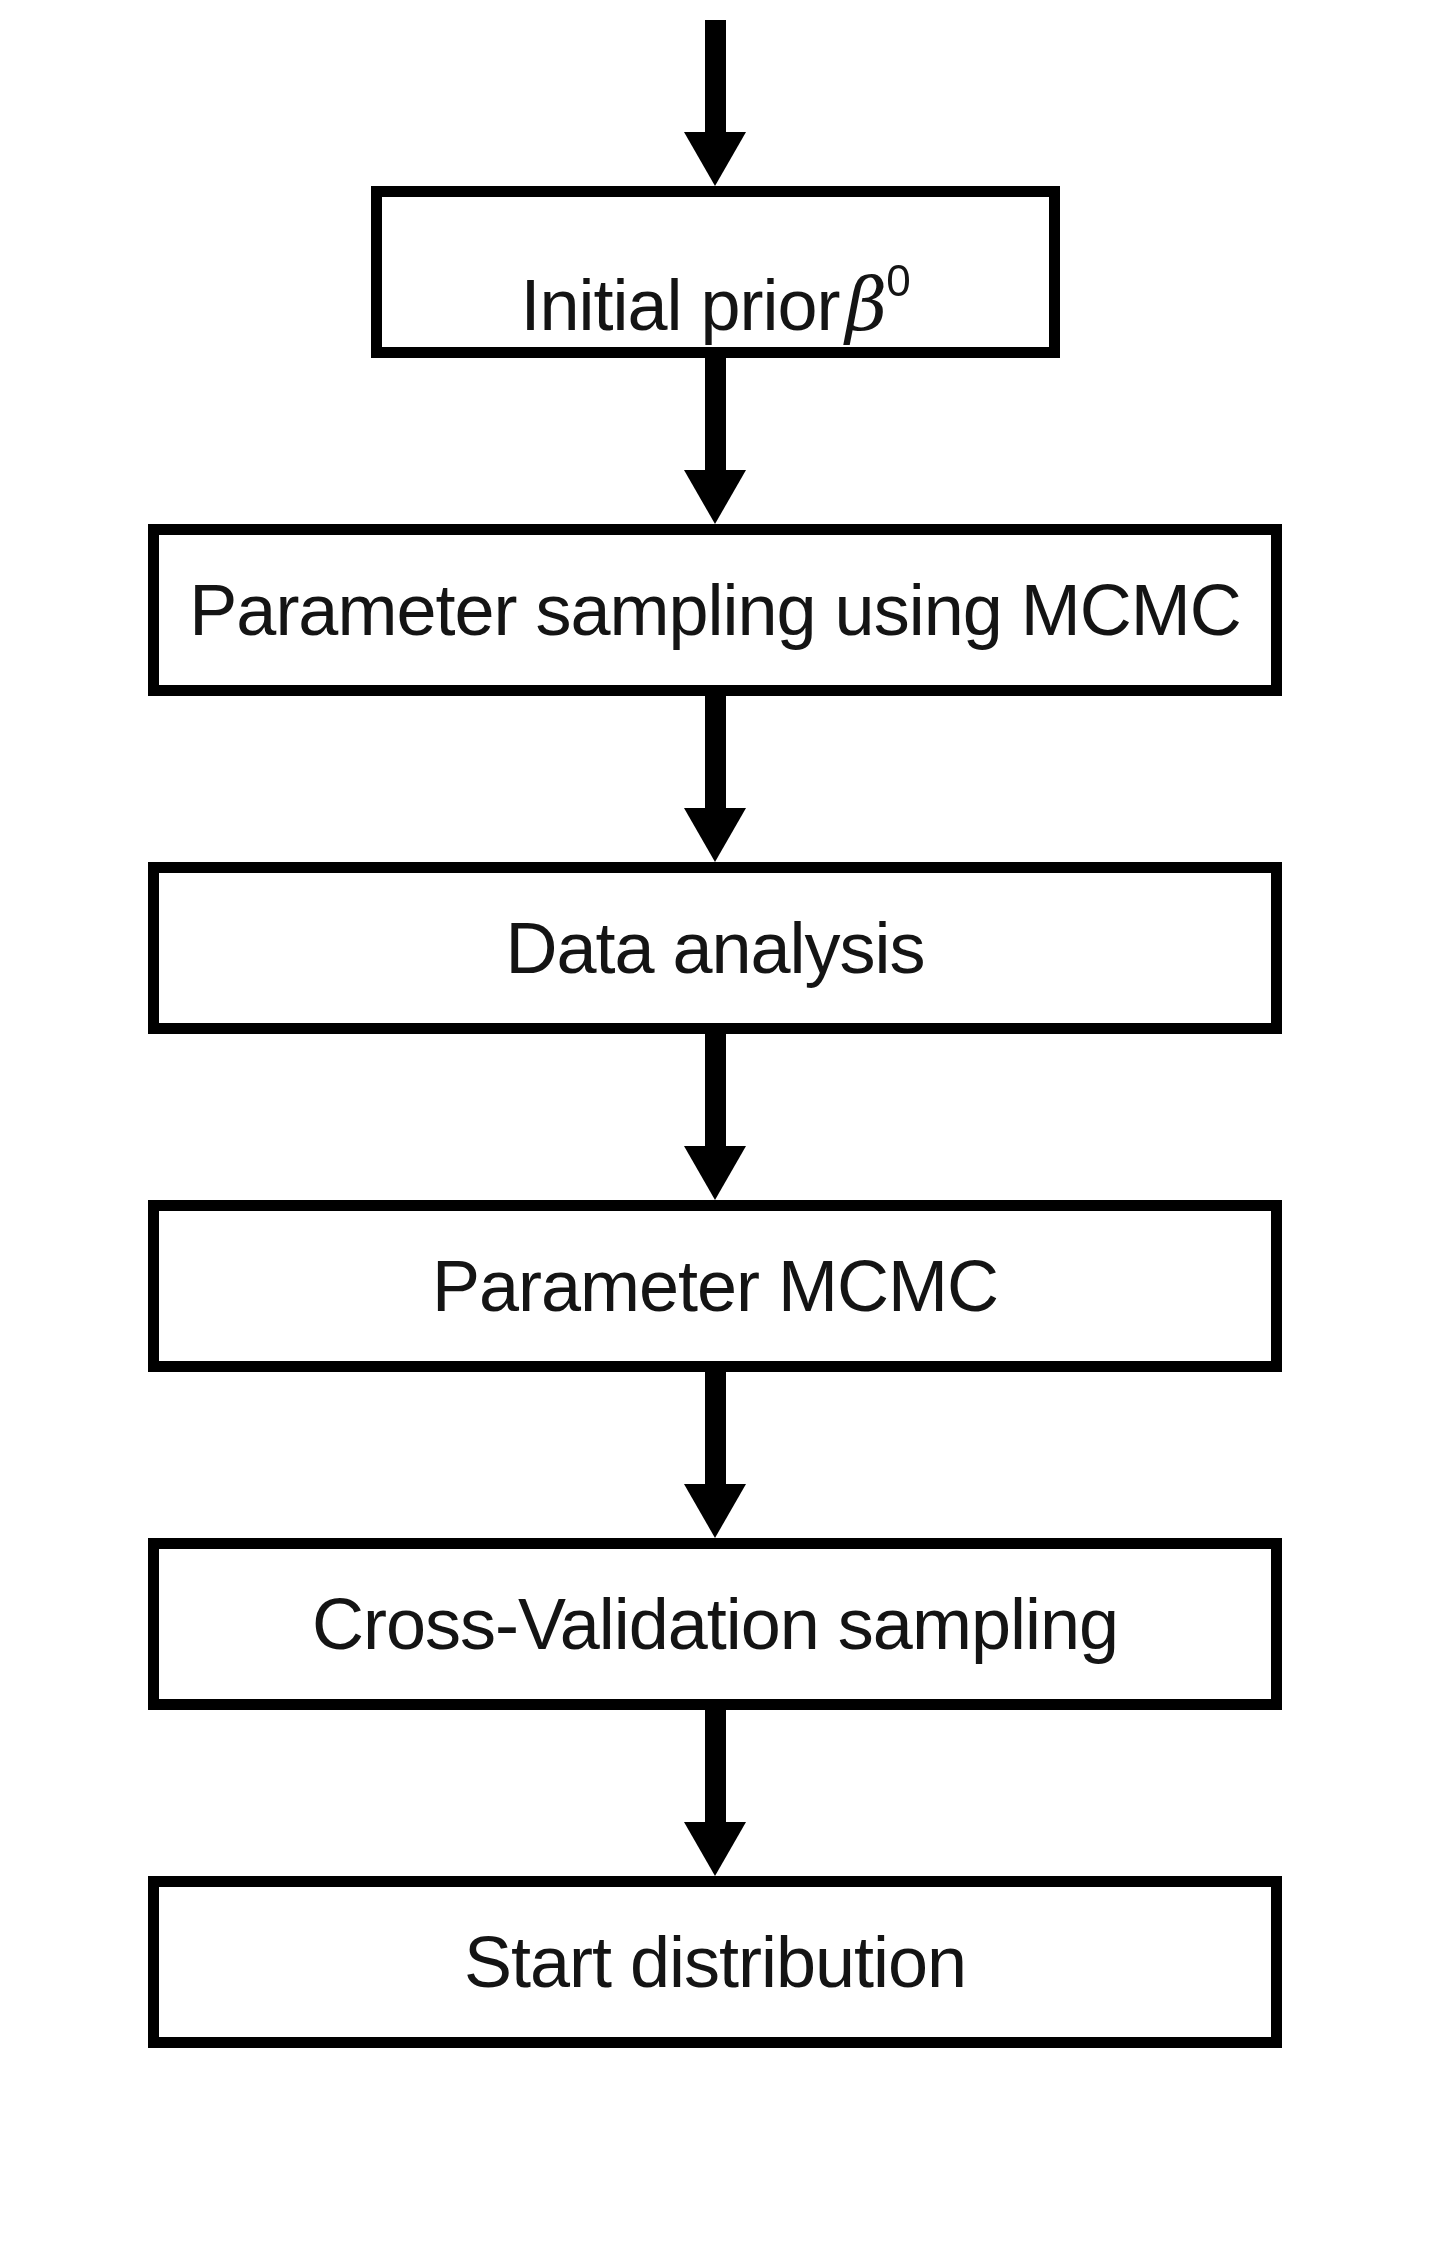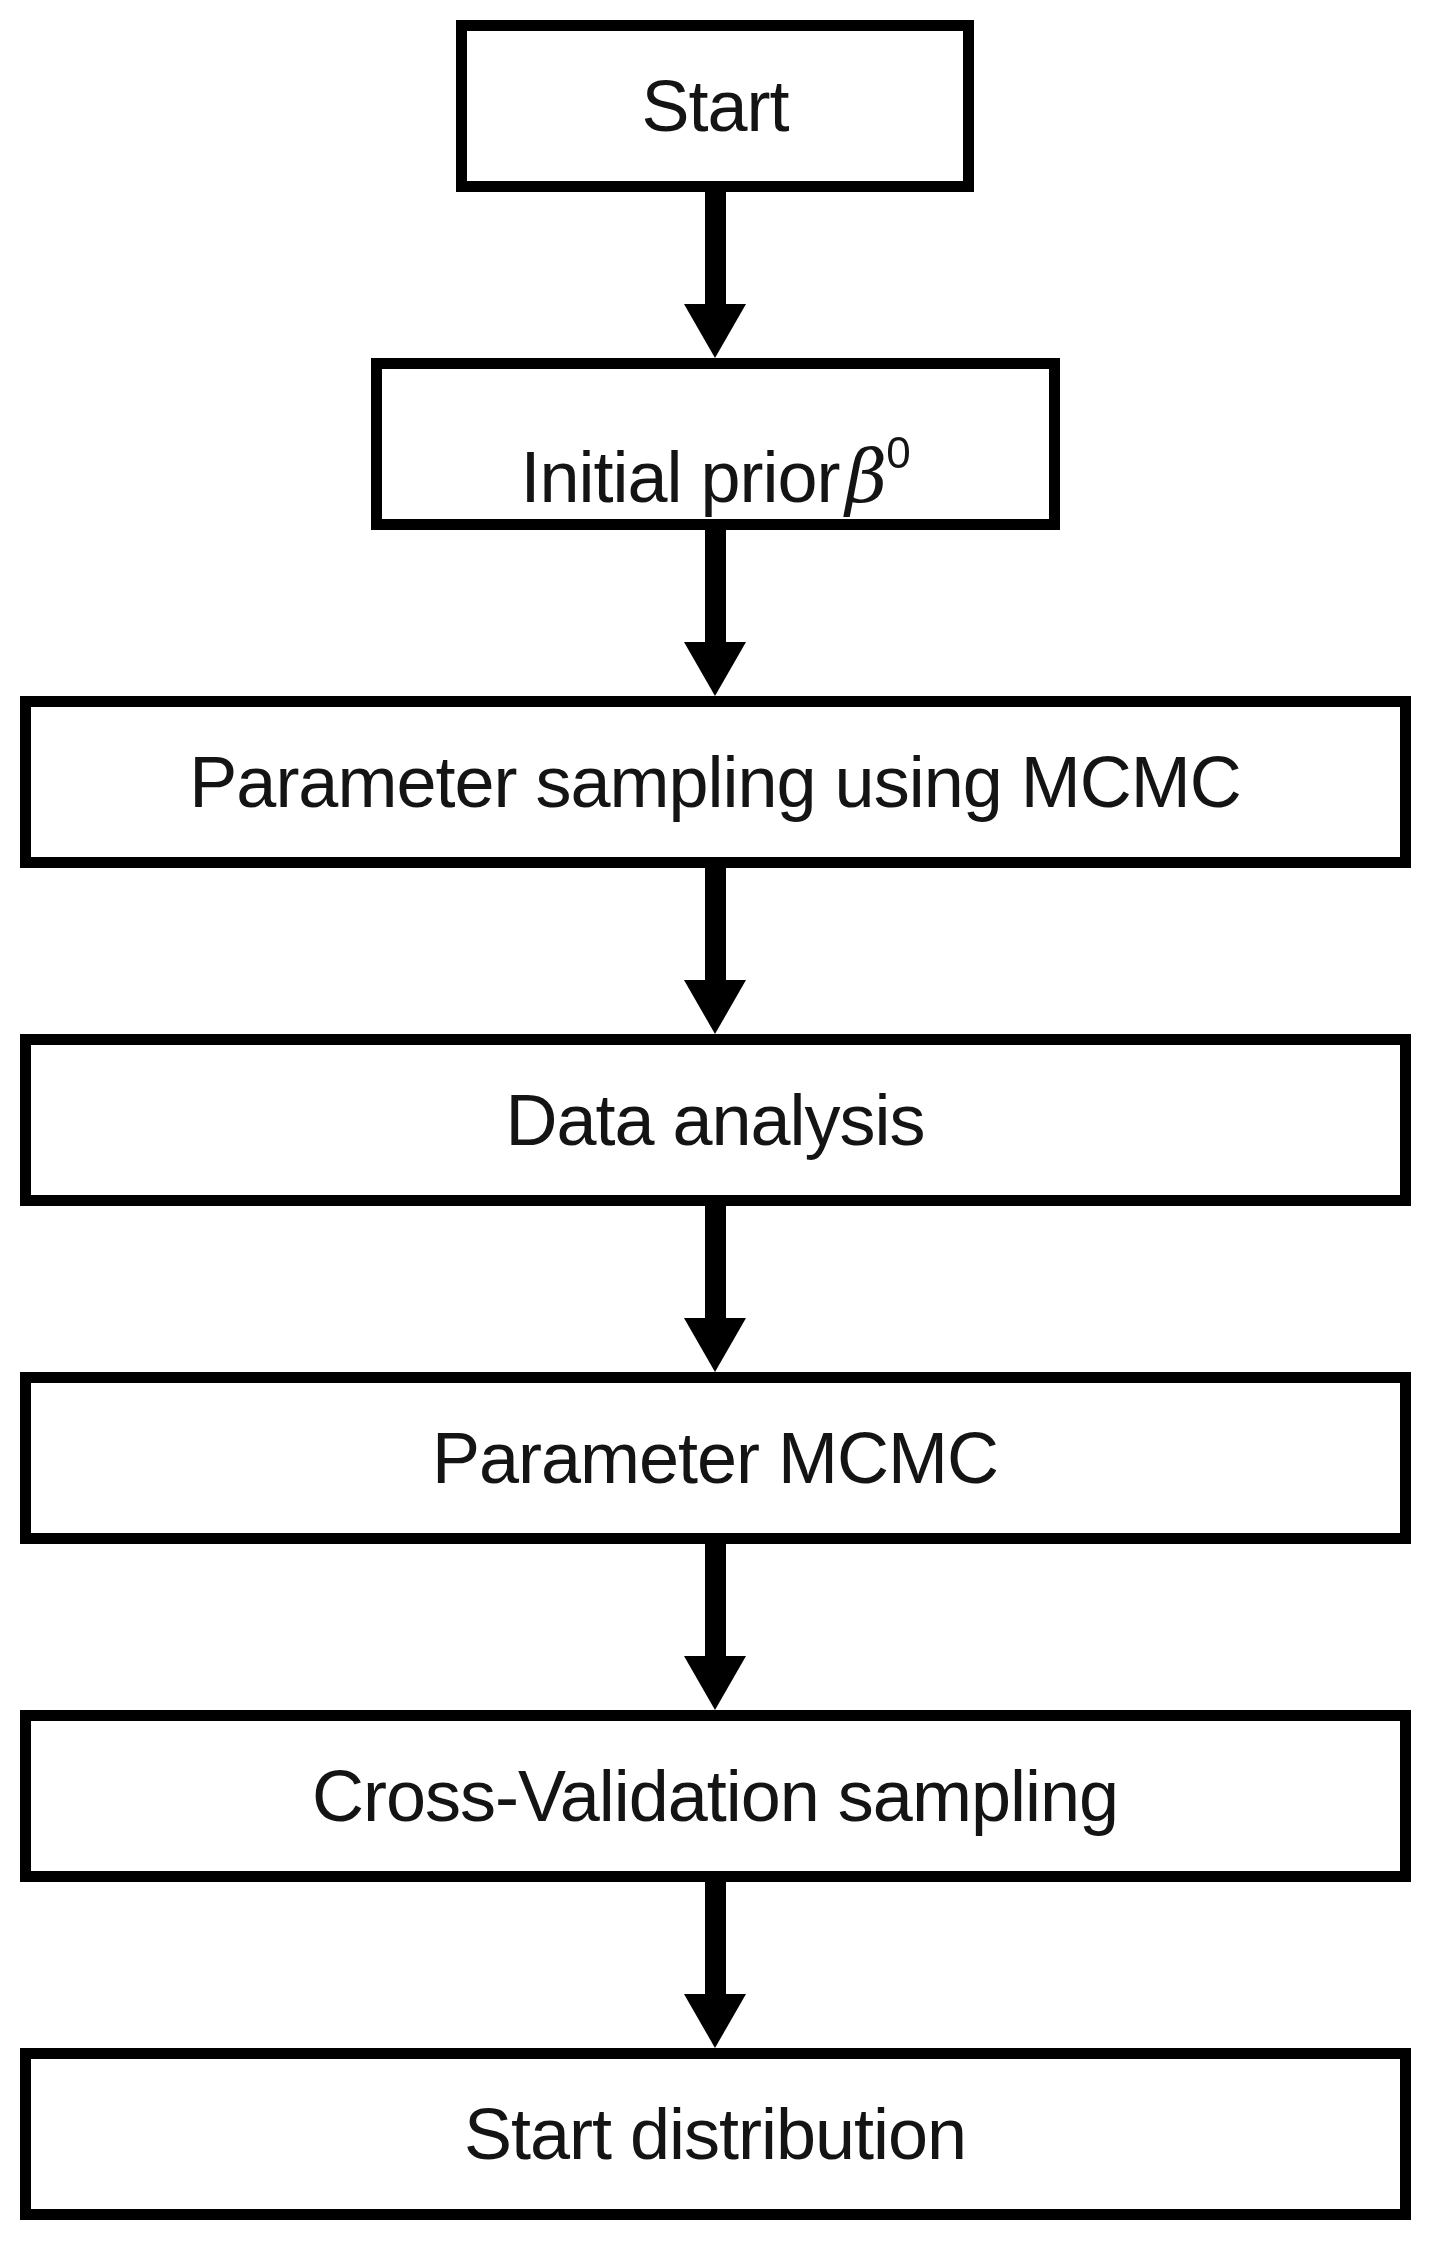--- a/index.html
+++ b/index.html
@@ -29,21 +29,21 @@
     align-items: center;
     justify-content: center;
     font-size: 72px;
     letter-spacing: -1px;
     color: #141414;
     text-align: center;
     white-space: nowrap;
   }
   .node.w-small { width: 518px; }
   .node.w-medium { width: 689px; align-items: flex-end; }
-  .node.w-wide { width: 1391px; }
+  .node.w-wide { width: 1134px; }
 
   
   .arrow {
     height: 166px;
     display: flex;
     flex-direction: column;
     align-items: center;
   }
   .arrow .stem {
     width: 21px;
@@ -69,23 +69,20 @@
     vertical-align: 34px;
     font-style: normal;
     font-family: "Liberation Sans", sans-serif;
   }
 </style>
 </head>
 <body>
 
 <div class="flow">
 
-  <div class="node w-small">
-    <span>Start</span>
-  </div>
 
   <div class="arrow">
     <div class="stem"></div>
     <div class="head"></div>
   </div>
 
   <div class="node w-medium">
     <span>
       <span>Initial prior</span><span class="math-symbol">β</span><span class="math-sup">0</span>
     </span>

